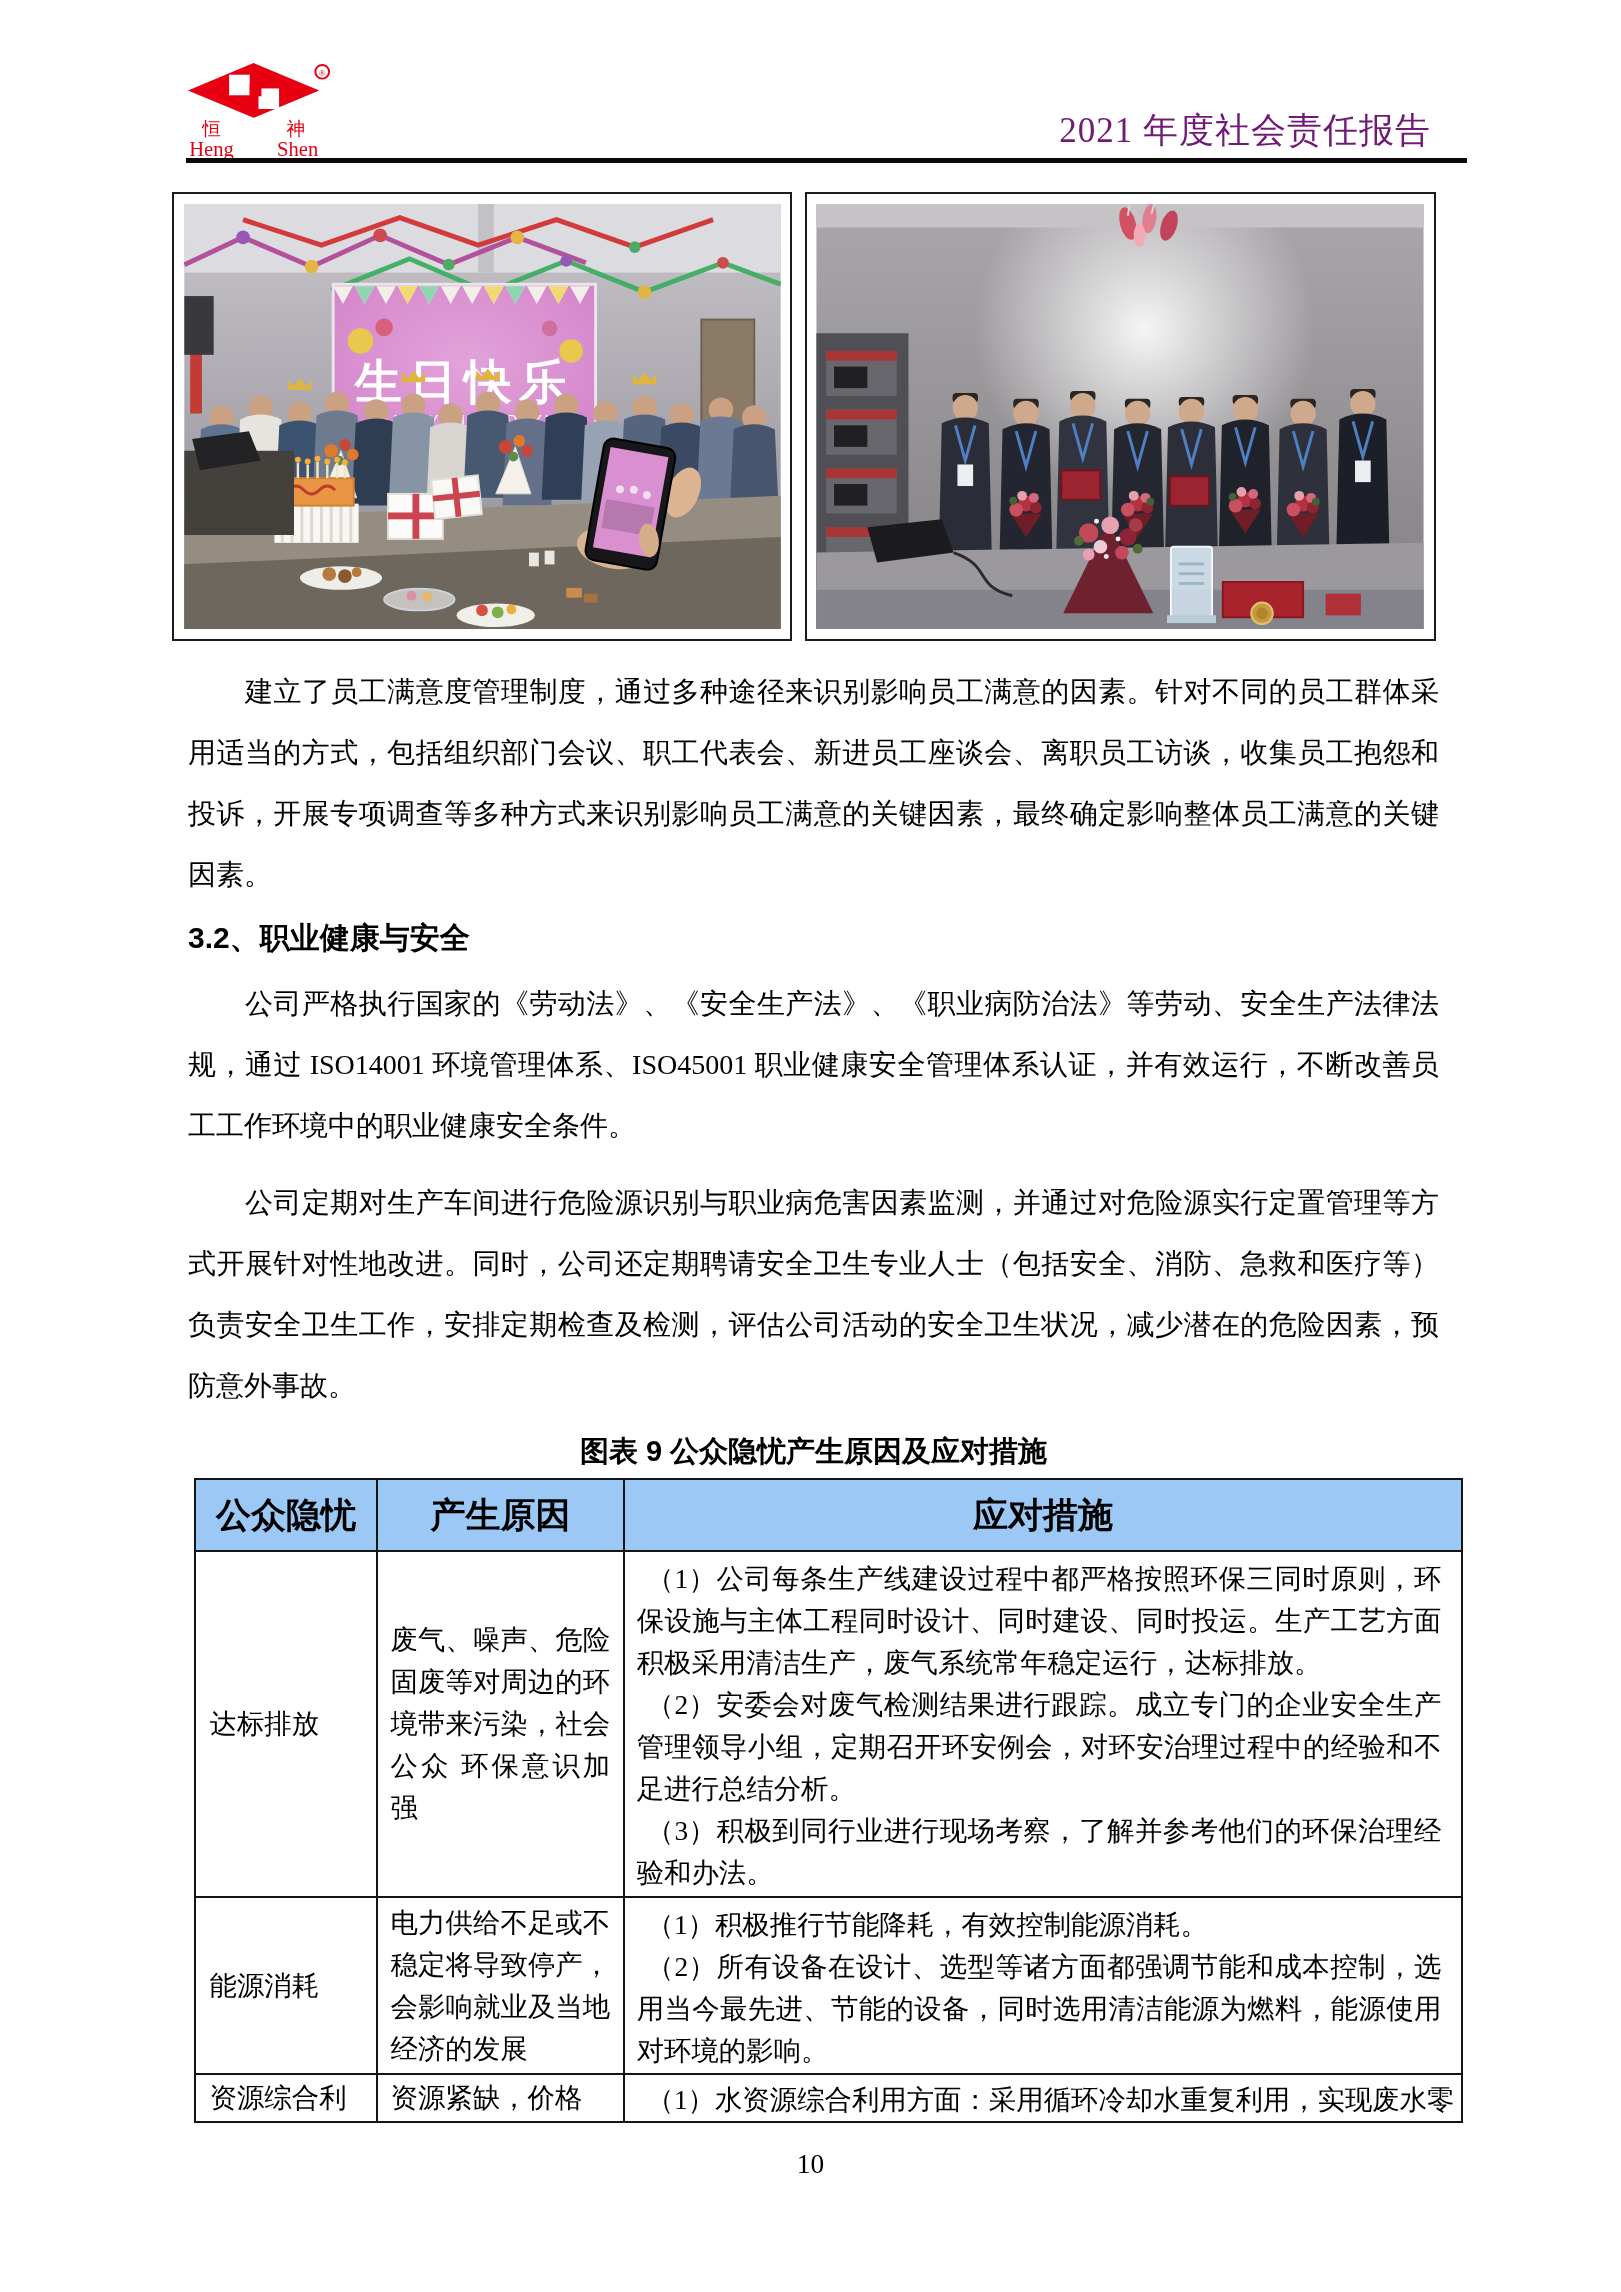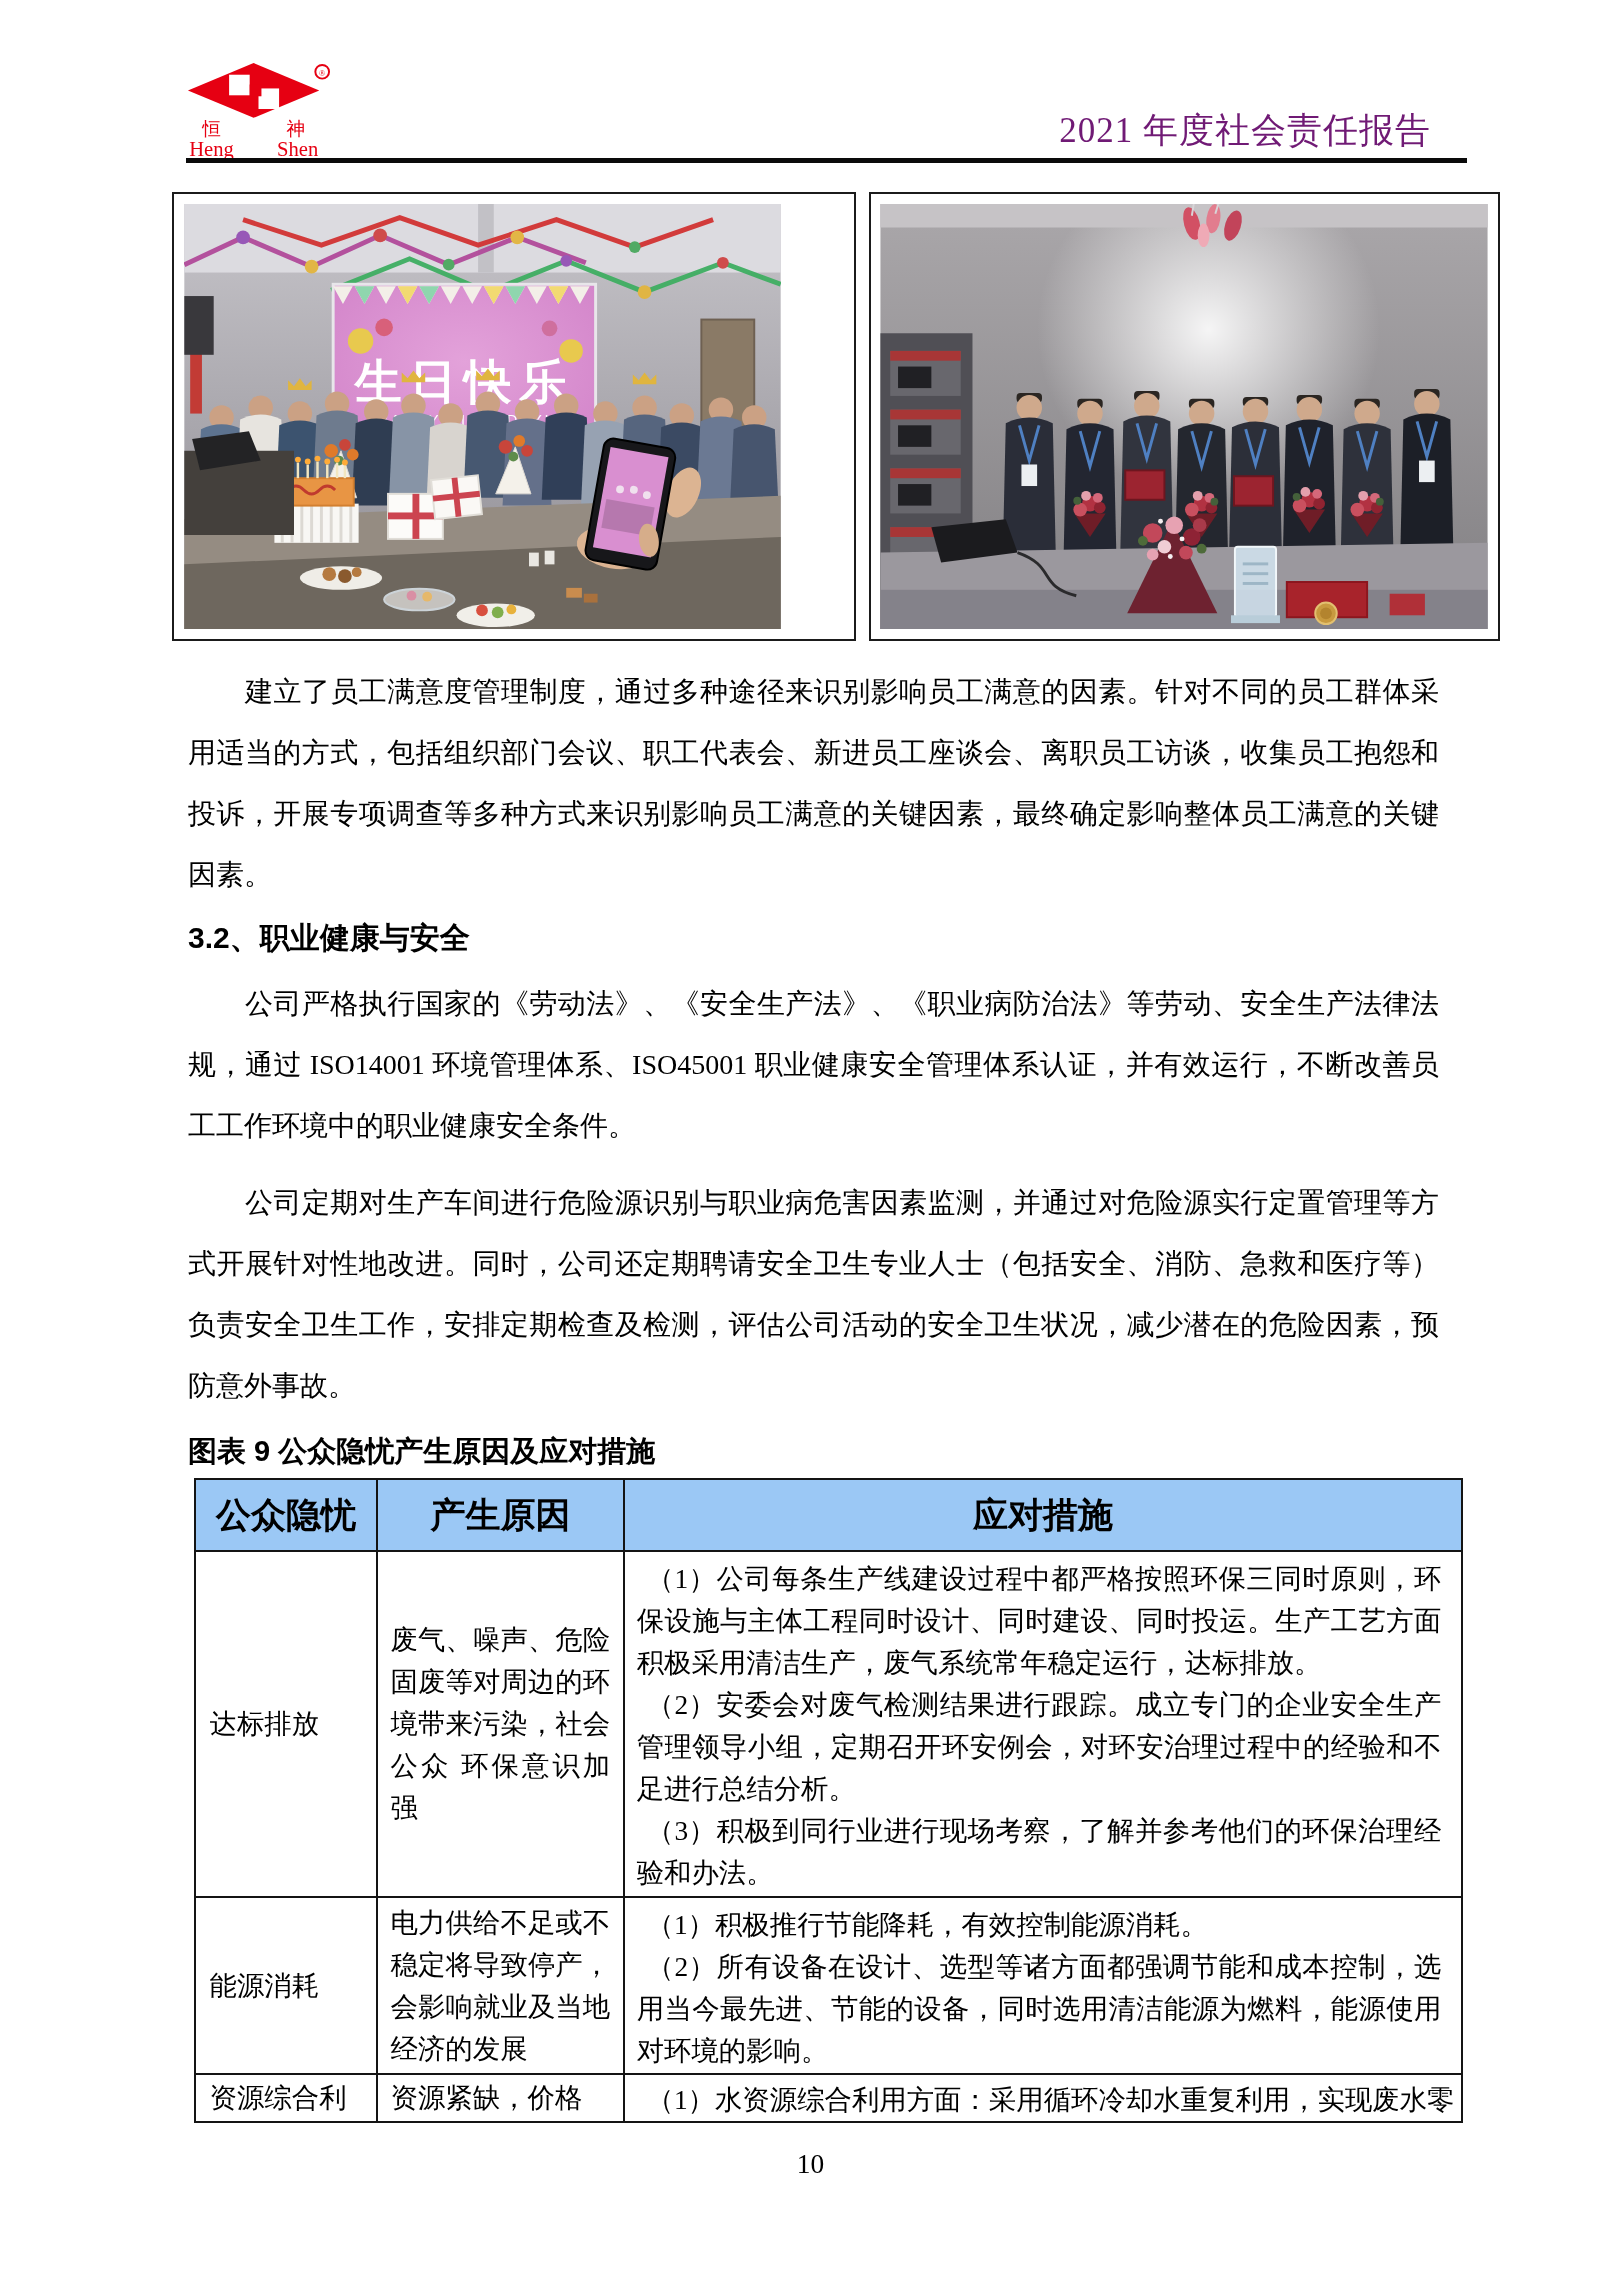--- a/index.html
+++ b/index.html
@@ -8,31 +8,31 @@
   
   .hdr{position:relative;height:192px;}
   .logo{position:absolute;left:182px;top:61px;width:153px;height:98px;}
   .hdr-title{position:absolute;right:190px;top:106px;font-size:35px;line-height:49px;
              letter-spacing:1px;color:#701a75;}
   .hdr-rule{position:absolute;left:186px;right:154px;top:158px;height:4.9px;background:#0a0a0a;}
   
   .photos{display:flex;gap:12.7px;margin-left:172px;}
   .photo{box-sizing:border-box;margin:0;height:449px;border:2px solid #1b1b1b;
          padding:9.8px;background:#fff;}
-  .photo-l{width:684px;}
+  .photo-l{width:620px;}
   .photo-r{width:631px;}
   
   main{margin:0 182px 0 188px;}
   p.body{font-size:28px;line-height:61px;text-align:justify;text-indent:57px;margin:0;}
   p.b1{margin-top:19.6px;}
   p.b2{margin-top:11.8px;}
   p.b3{margin-top:15.7px;}
   h2.sec{margin:9.8px 0 0;font-family:"Liberation Sans","DejaVu Sans",sans-serif;
          font-weight:bold;font-size:30px;line-height:47px;}
-  .tbl-title{margin-top:13.7px;font-family:"Liberation Sans","DejaVu Sans",sans-serif;
+  .tbl-title{margin-top:13.7px;text-align:center;font-family:"Liberation Sans","DejaVu Sans",sans-serif;
              font-weight:bold;font-size:29px;line-height:43px;}
   
   table.risk{margin:5.9px 0 0 5.9px;border-collapse:collapse;table-layout:fixed;width:1267px;
              font-size:27.4px;}
   table.risk th,table.risk td{border:2px solid #141414;}
   table.risk th{background:#9bc8f5;height:68px;font-family:"Liberation Sans","DejaVu Sans",sans-serif;
                 font-weight:bold;font-size:35px;text-align:center;}
   td.c1{vertical-align:middle;padding-left:13.7px;line-height:42px;}
   td.c2{vertical-align:middle;padding:0 12.7px;text-align:justify;line-height:42px;}
   td.c3{vertical-align:top;padding:5.9px 19.6px 0 11.8px;text-align:justify;line-height:42px;}

